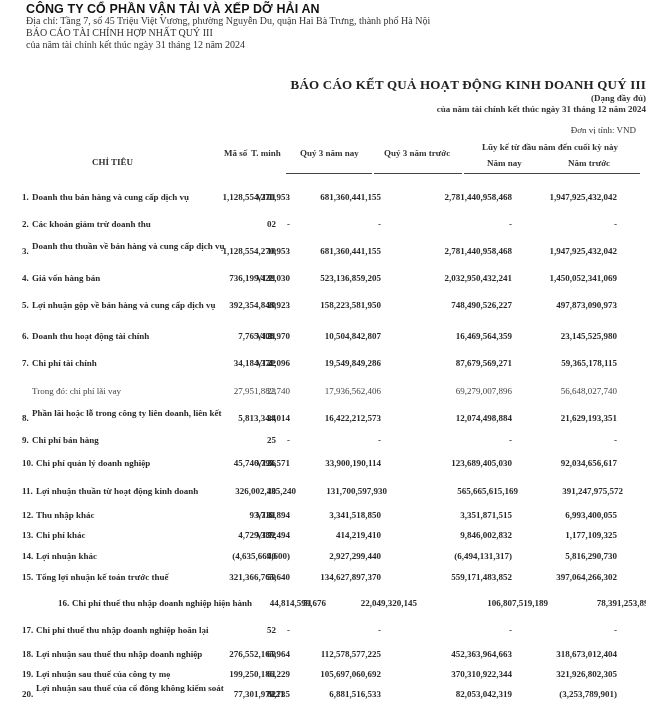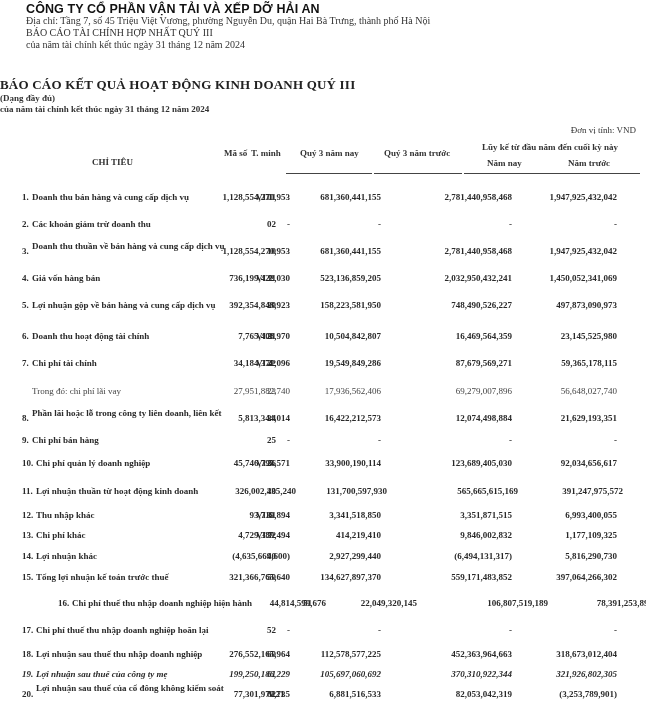--- a/index.html
+++ b/index.html
@@ -6,21 +6,21 @@
     body {
       width: 646px; height: 707px; overflow: hidden;
       background: #ffffff; color: #222;
       font-family: "Liberation Serif", serif;
       position: relative;
     }
     .company-block { position: absolute; left: 26px; top: 3px; line-height: 12px; }
     .company-name { font-family: "Liberation Sans", sans-serif; font-weight: bold; font-size: 12.5px; color: #111; letter-spacing: 0.1px; }
     .company-line { font-size: 10px; color: #333; }
 
-    .title-block { position: absolute; left: 0; width: 646px; top: 77px; text-align: left; }
+    .title-block { position: absolute; left: 0; width: 646px; top: 77px; text-align: right; }
     .report-title { font-weight: bold; font-size: 13px; letter-spacing: 0.2px; color: #222; }
     .report-sub { font-weight: bold; font-size: 9px; color: #333; line-height: 11px; }
 
     .unit { position: absolute; right: 10px; top: 125px; font-size: 9px; color: #333; }
 
     .hdr { position: absolute; font-weight: bold; font-size: 9px; color: #333; white-space: nowrap; }
     .hdr-line { position: absolute; top: 173px; height: 1px; background: #444; }
 
     .row { position: absolute; left: 0; width: 646px; height: 22px; font-size: 9px; font-weight: bold; color: #2a2a2a; }
     .row.normal { font-weight: normal; color: #444; }
@@ -288,21 +288,21 @@
         <span class="num">18.</span>
         <span class="txt" style="left:14px;">Lợi nhuận sau thuế thu nhập doanh nghiệp</span>
       </div>
     <div class="cell c-code">60</div>
     <div class="cell c-note"></div>
     <div class="cell c-v1">276,552,165,964</div>
     <div class="cell c-v2">112,578,577,225</div>
     <div class="cell c-v3">452,363,964,663</div>
     <div class="cell c-v4">318,673,012,404</div>
   </div>
-  <div class="row" style="top:669px;font-style:italic;">
+  <div class="row" style="top:669px;">
     <div class="cell c-label">
         <span class="num">19.</span>
         <span class="txt" style="left:14px;">Lợi nhuận sau thuế của công ty mẹ</span>
       </div>
     <div class="cell c-code">61</div>
     <div class="cell c-note"></div>
     <div class="cell c-v1">199,250,186,229</div>
     <div class="cell c-v2">105,697,060,692</div>
     <div class="cell c-v3">370,310,922,344</div>
     <div class="cell c-v4">321,926,802,305</div>

